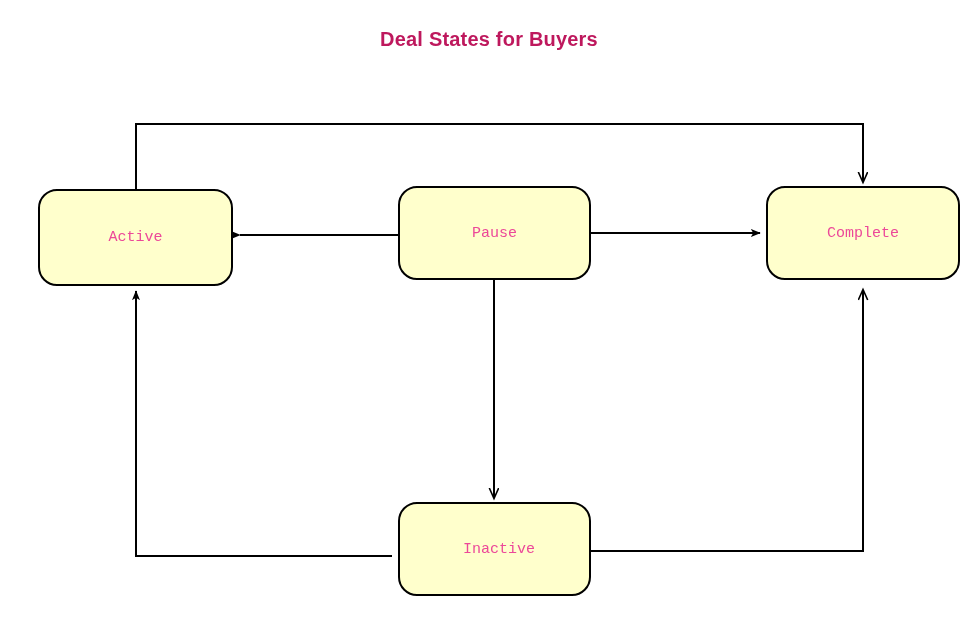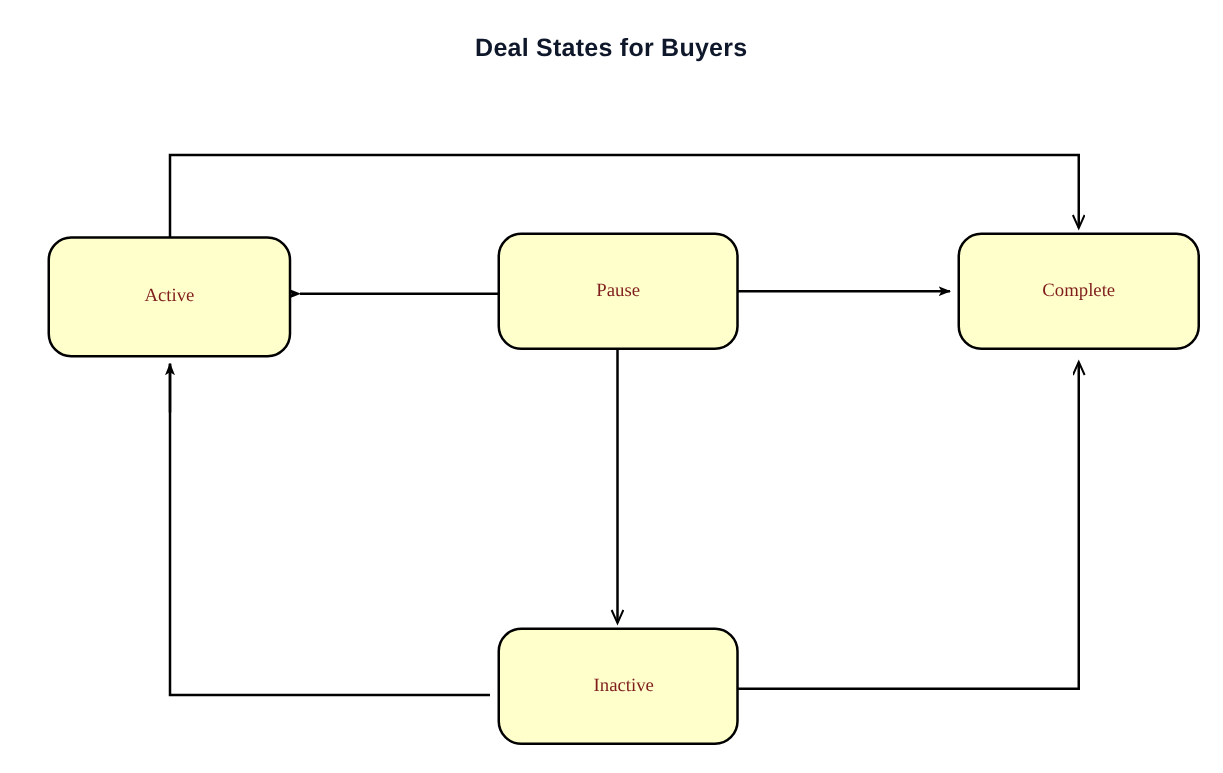--- a/index.html
+++ b/index.html
@@ -20,39 +20,39 @@
     background: #ffffff;
   }
   #diagram-title {
     position: absolute;
     top: 28px;
     left: 0;
     width: 978px;
     text-align: center;
     font-size: 20px;
     font-weight: bold;
-    color: #0f172a;
+    color: #be185d;
     font-family: "Liberation Sans", sans-serif;
     letter-spacing: 0.2px;
   }
   .svg-layer {
     position: absolute;
     top: 0;
     left: 0;
     width: 978px;
     height: 618px;
   }
   .node-label {
     position: absolute;
     display: flex;
     align-items: center;
     justify-content: center;
     font-size: 15px;
-    color: #7f1d1d;
-    font-family: Liberation Serif, serif;
+    color: #ec4899;
+    font-family: Liberation Mono, monospace;
     pointer-events: none;
     white-space: nowrap;
   }
 </style>
 </head>
 <body>
 
 <div id="diagram-root">
 
   <div id="diagram-title">Deal States for Buyers</div>

